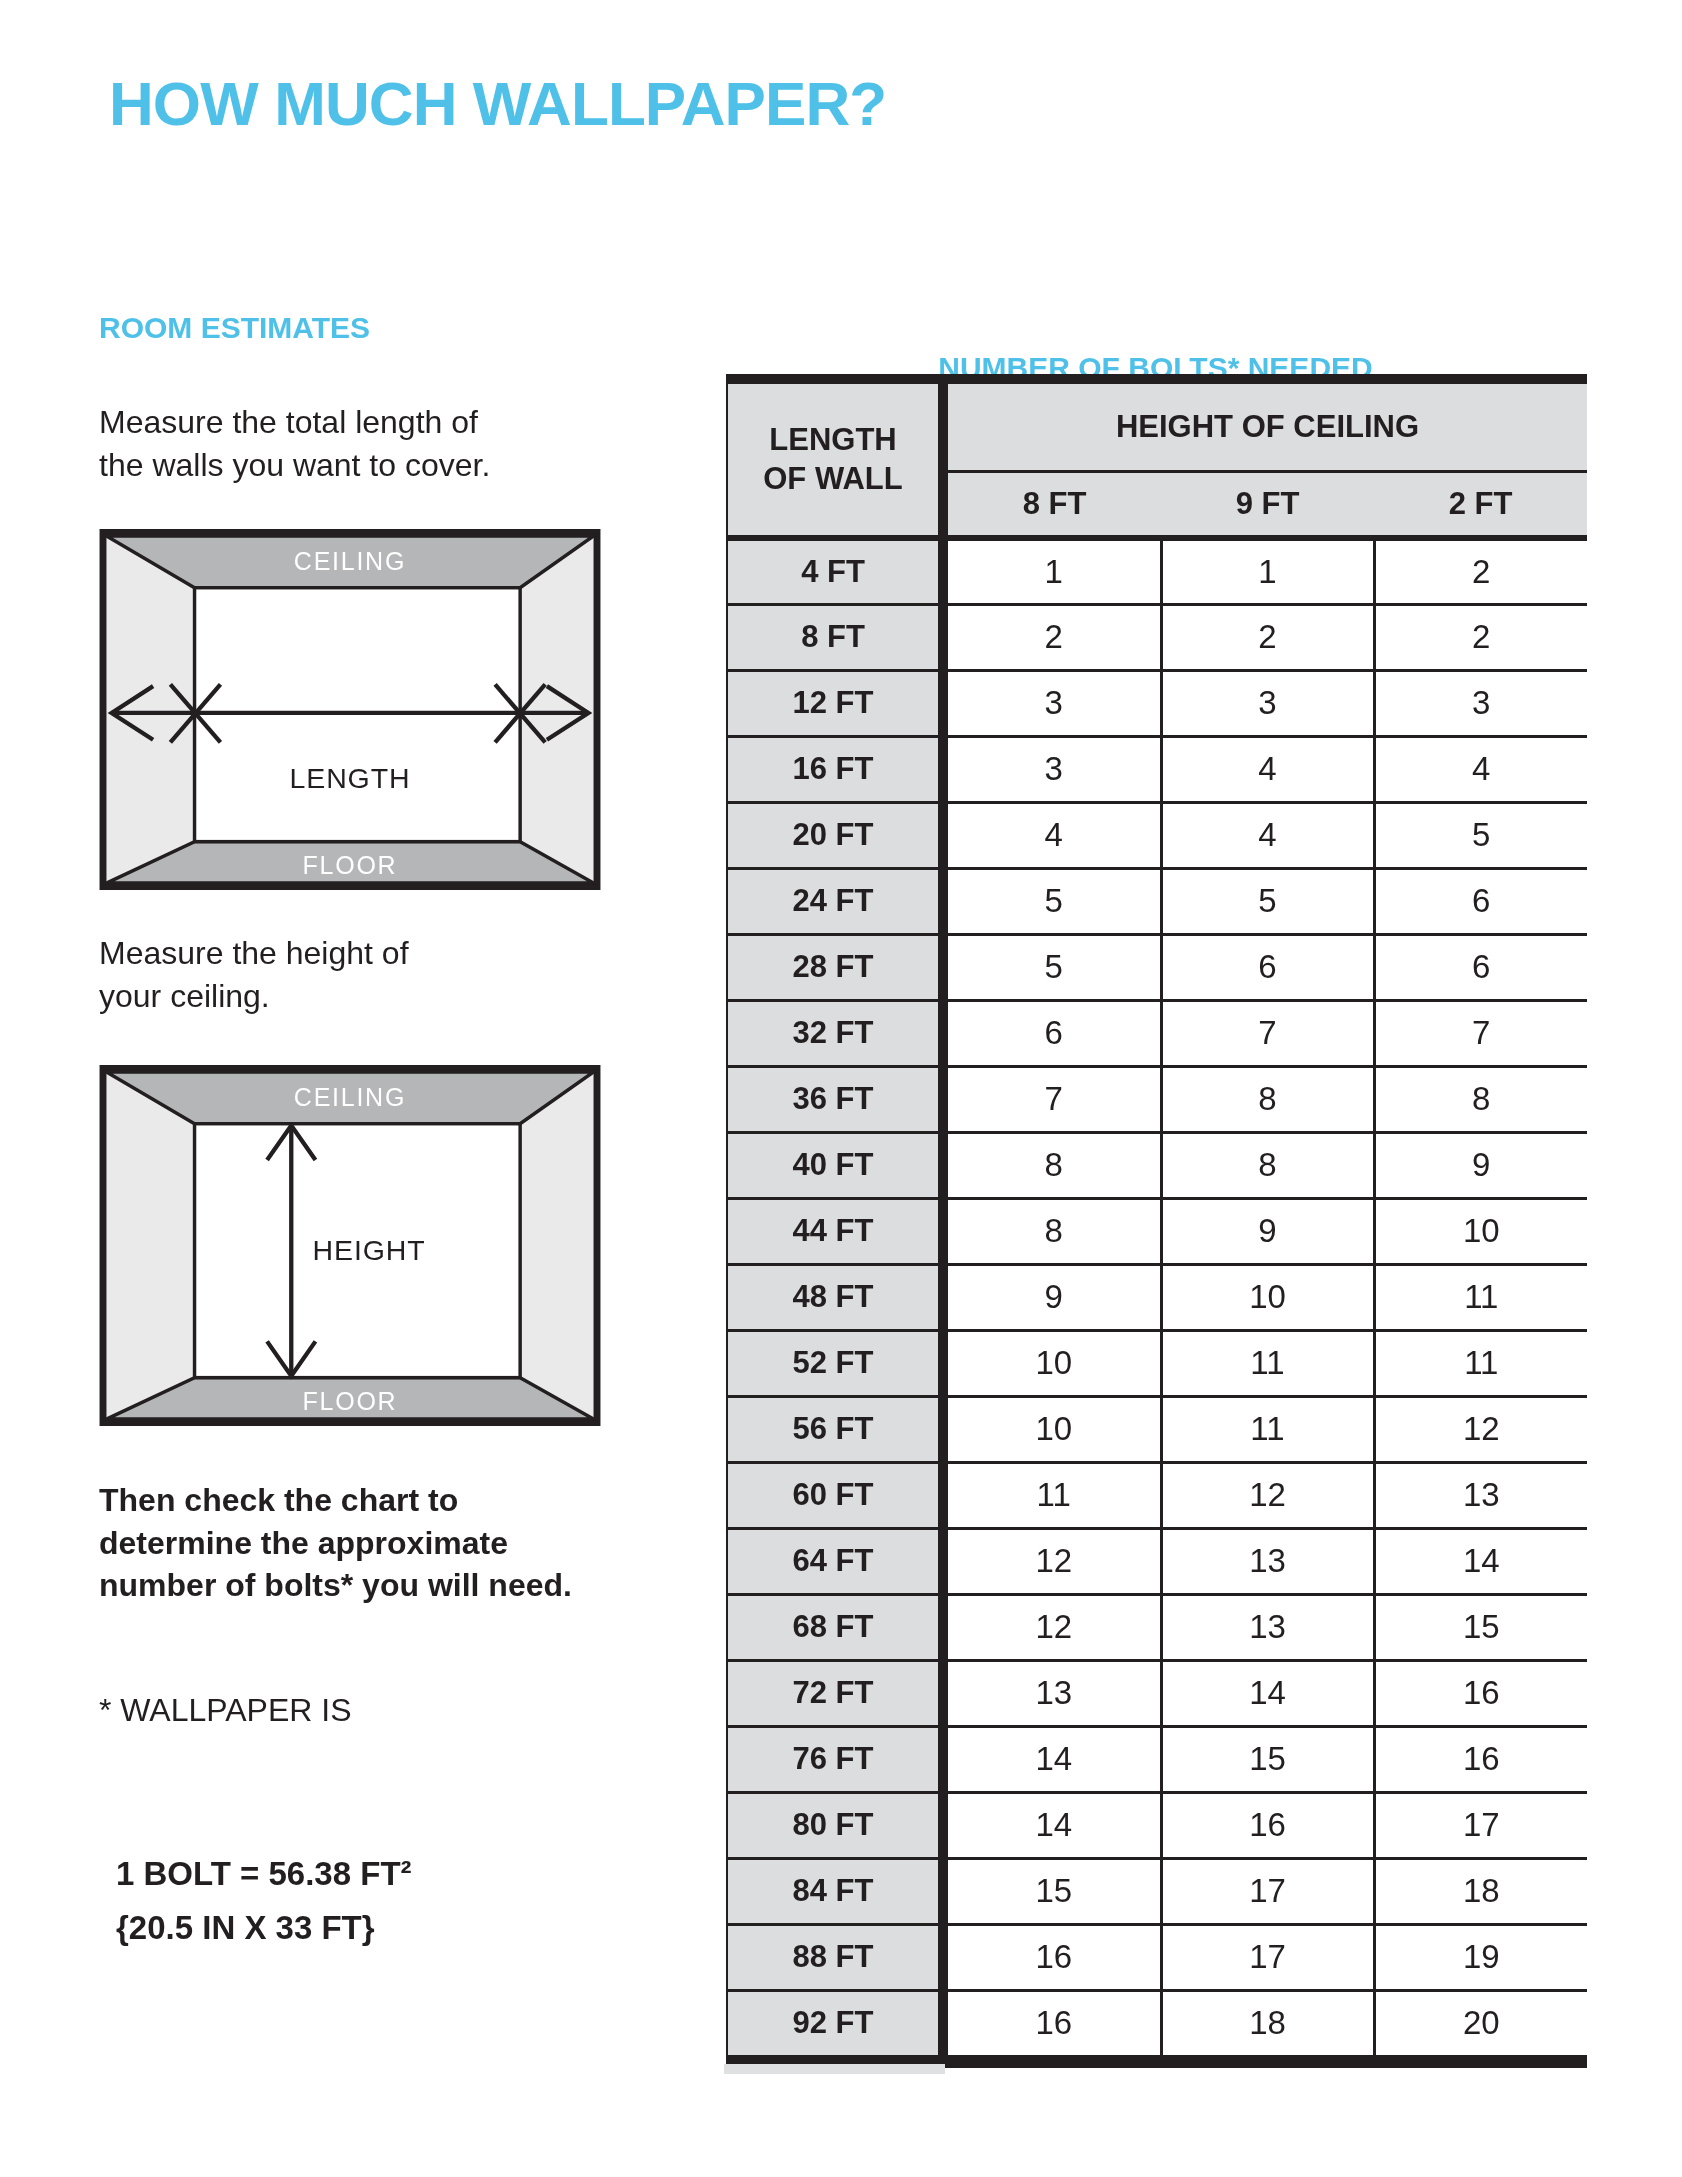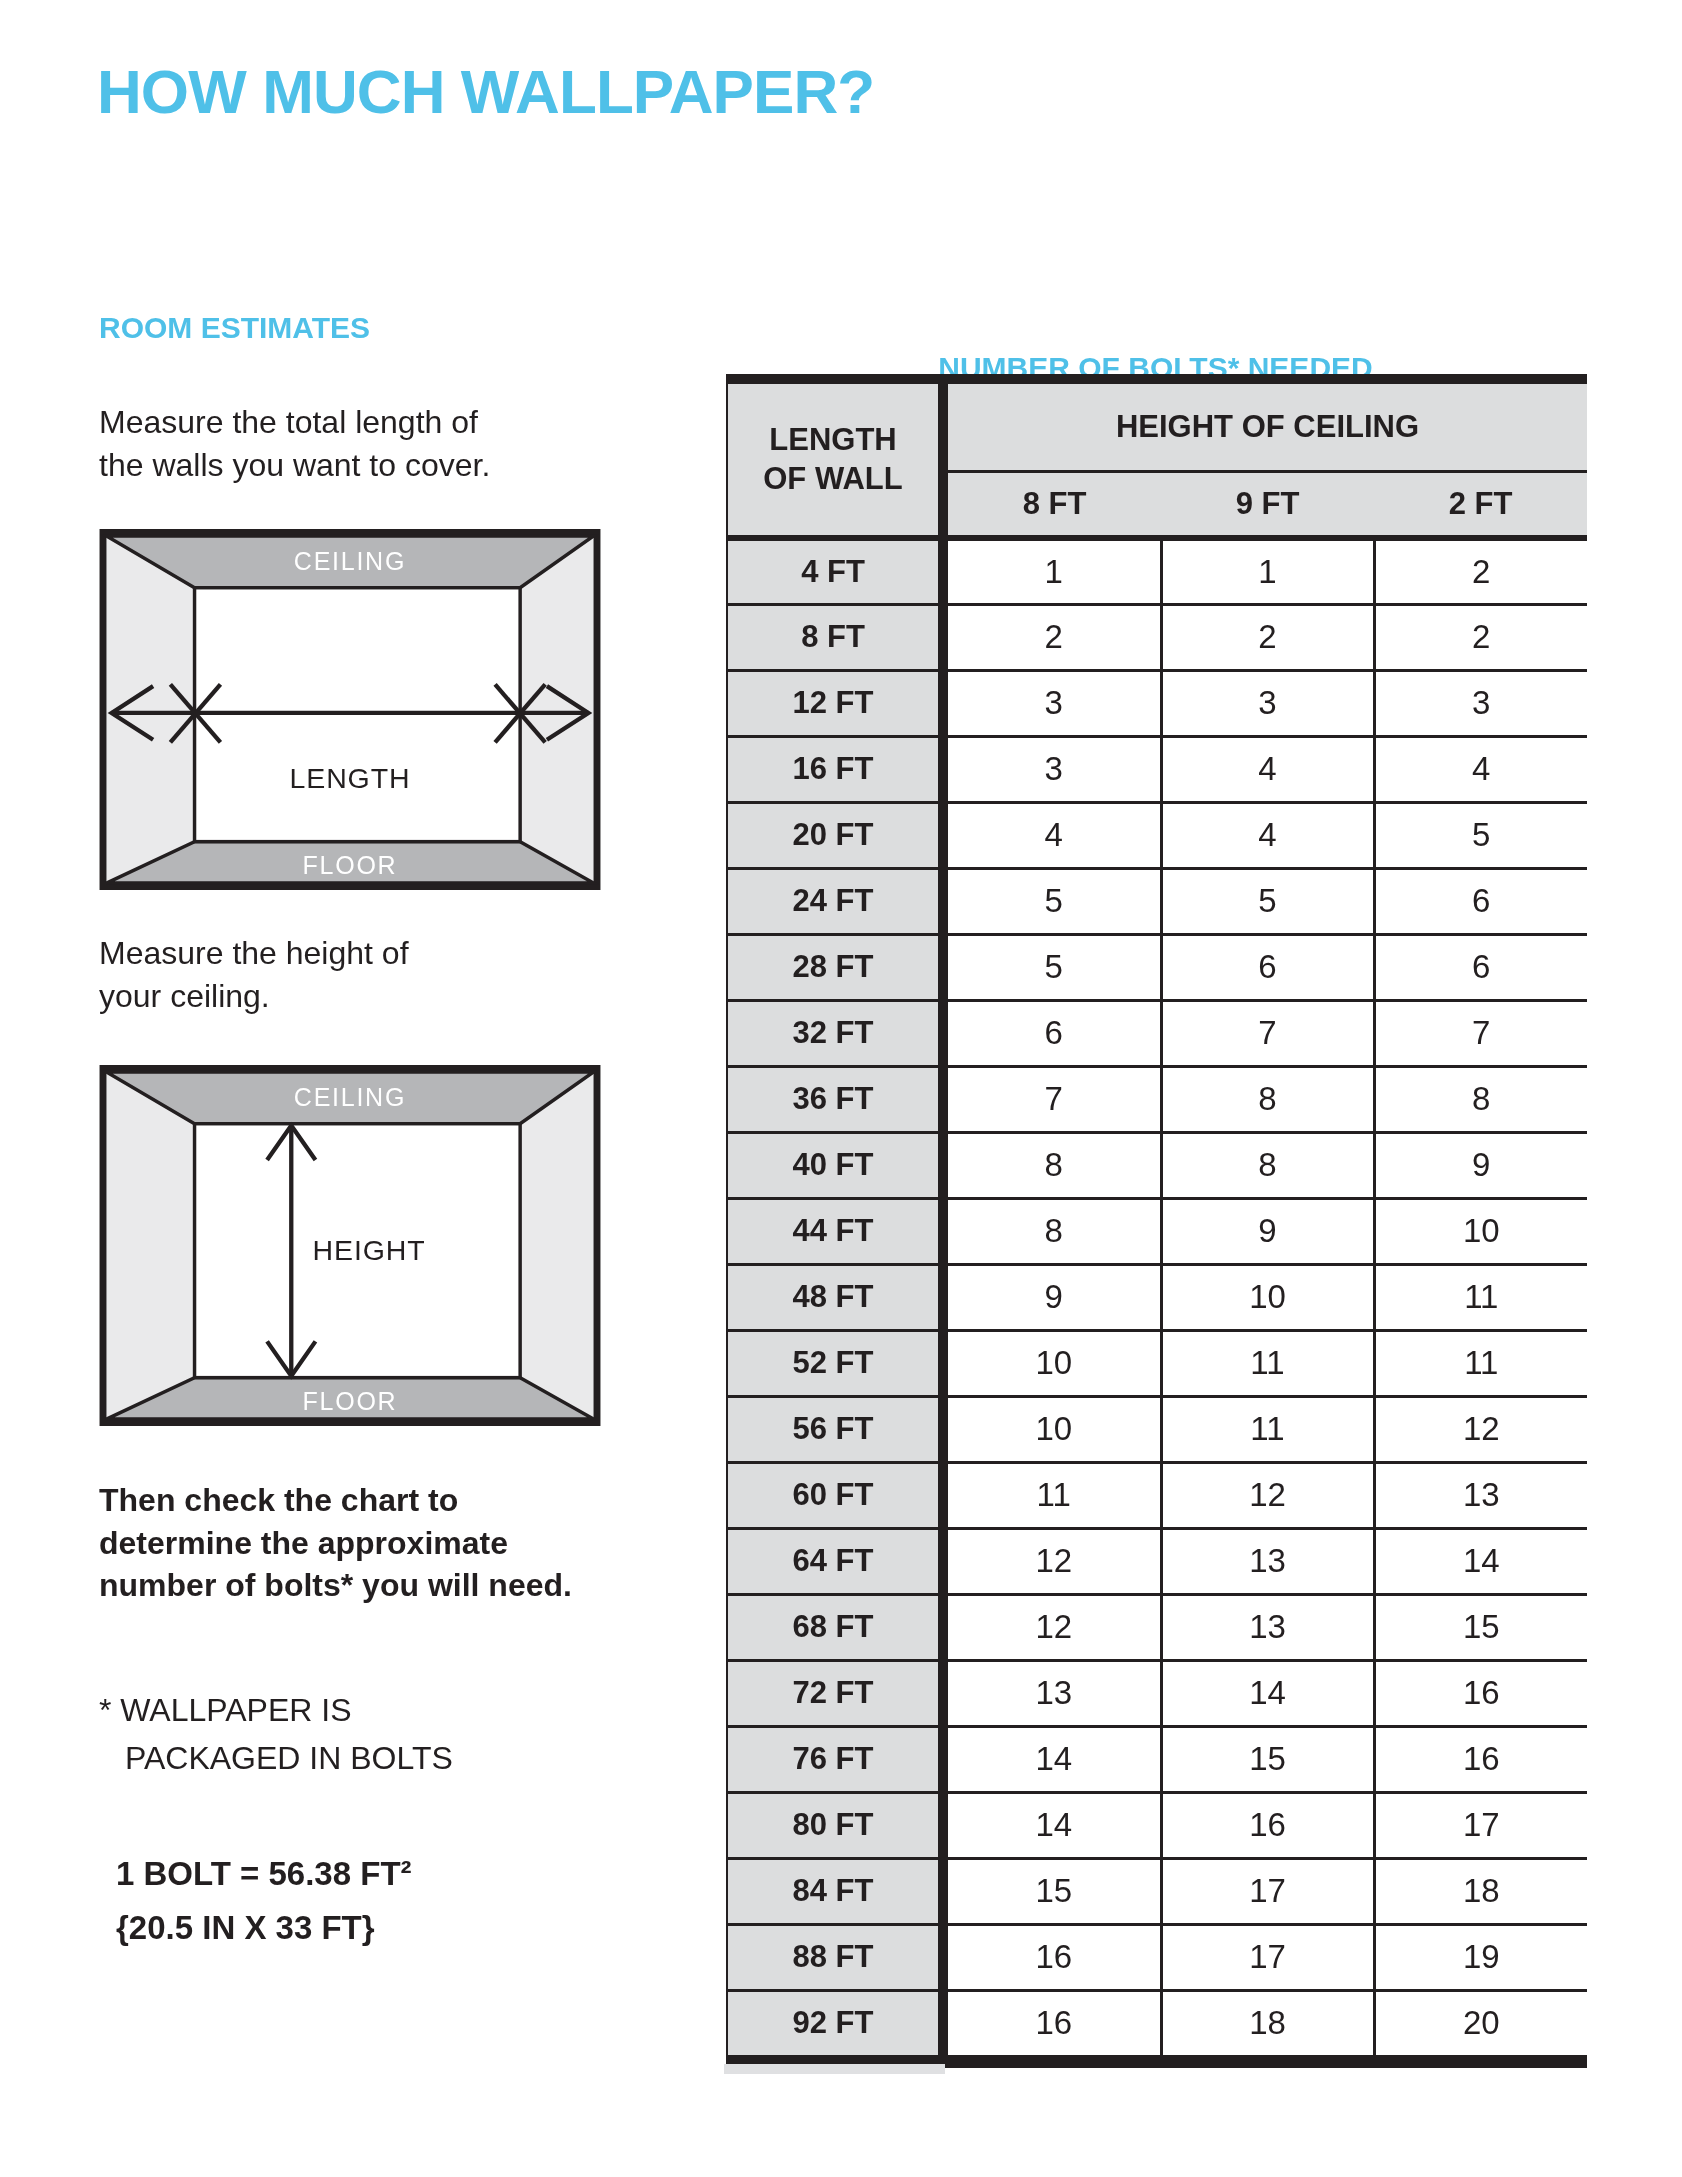--- a/index.html
+++ b/index.html
@@ -8,21 +8,21 @@
     --cellgray:#DCDDDE;
     --wallgray:#EAEAEB;
     --bandgray:#B5B6B8;
   }
   html,body{margin:0;padding:0;background:#ffffff;}
   .page{
     position:relative;width:1683px;height:2177px;background:#ffffff;overflow:hidden;
     font-family:"Liberation Sans","DejaVu Sans",sans-serif;color:var(--ink);
   }
   .page-title{
-    position:absolute;left:97px;top:61px;margin:0;
+    position:absolute;left:97px;top:61px;margin:12px;
     font-size:62px;font-weight:700;letter-spacing:-0.9px;color:var(--blue);line-height:1;
   }
   .section-heading{
     position:absolute;margin:0;font-size:30px;font-weight:700;color:var(--blue);line-height:1.1;
   }
   .heading-room{left:99px;top:311px;}
   .heading-table{left:726px;top:311px;width:859px;text-align:center;margin-top:40px;}
   .body-text{
     position:absolute;left:99px;margin:0;font-size:32px;line-height:1.33;
     white-space:pre-line;color:var(--ink);
@@ -124,21 +124,20 @@
     </g>
     <text class="dim-label" x="312" y="226">HEIGHT</text>
   </svg>
 
   <p class="body-text step3">Then check the chart to
 determine the approximate
 number of bolts* you will need.</p>
 
   <div class="footnote">
     <div>* WALLPAPER IS</div>
-    <div class="indent">PACKAGED IN BOLTS</div>
   </div>
 
   <p class="bolt-info">1 BOLT = 56.38 FT²
 {20.5 IN X 33 FT}</p>
 
   <h2 class="section-heading heading-table">NUMBER OF BOLTS* NEEDED</h2>
 
   <div class="table-wrap">
     <table class="bolts">
       <colgroup>

